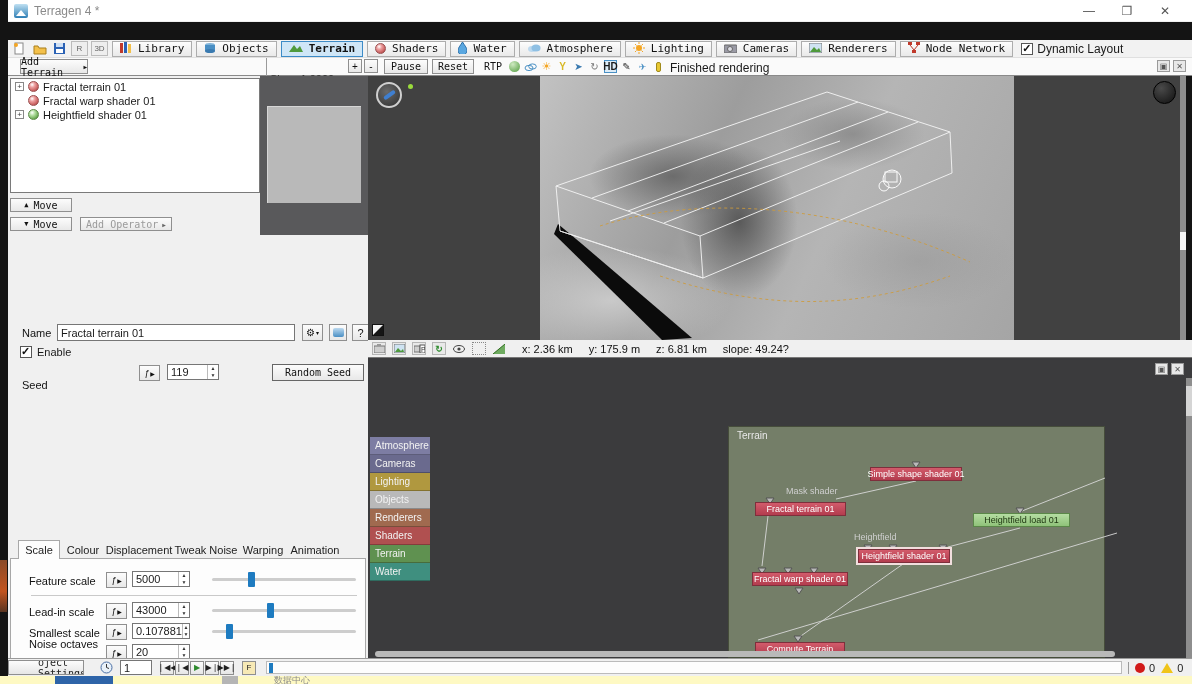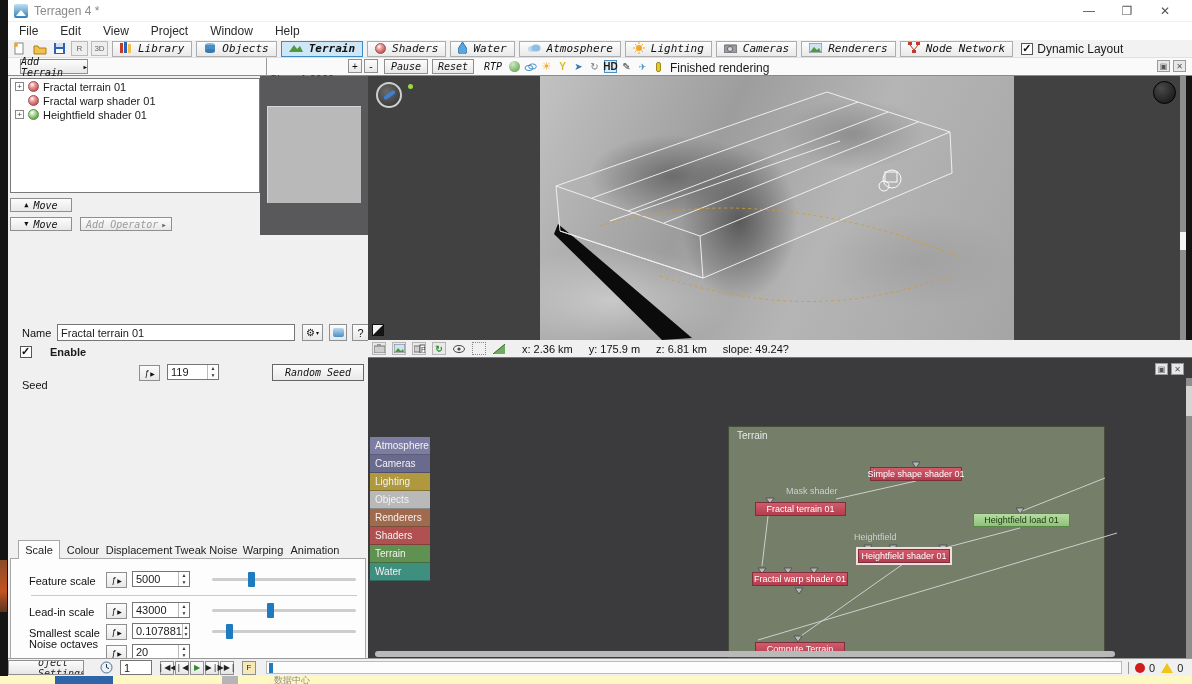--- a/index.html
+++ b/index.html
@@ -1,20 +1,20 @@
 <!DOCTYPE html>
 <html><head>
 <meta charset="utf-8">
 <style>
   * { margin:0; padding:0; box-sizing:border-box; }
   html,body { width:1192px; height:684px; overflow:hidden; background:#1a1a1a;
     font-family:"Liberation Sans", sans-serif; font-size:11px; color:#1a1a1a; }
   .screen { position:absolute; top:0; left:0; width:1192px; height:684px; background:#141414; }
   .abs { position:absolute; }
-  .mono { font-family:"DejaVu Sans Mono", monospace;font-style:italic; }
+  .mono { font-family:"DejaVu Sans Mono", monospace; }
 
   
   .titlebar { left:8px; top:0; width:1184px; height:22px; background:#ffffff; border-bottom:1px solid #f0f0f0; }
   .appicon { left:6px; top:4px; width:14px; height:14px; background:linear-gradient(180deg,#bfe0f2,#2f7fb5); border-radius:2px; }
   .appicon:after { content:""; position:absolute; left:2px; top:6px; border-left:5px solid transparent; border-right:5px solid transparent; border-bottom:6px solid #fff; }
   .apptitle { left:26px; top:4px; color:#8a8a8a; font-size:12px; }
   .wctl { top:3px; width:30px; height:16px; text-align:center; color:#555; font-size:12px; line-height:16px; cursor:default; }
 
   .menubar { left:8px; top:22px; width:1184px; height:18px; background:#ffffff; display:flex; align-items:center; }
   .menubar span { padding:0 11px; color:#2b2b2b; font-size:12px; }
@@ -65,21 +65,21 @@
   .spin .arrows i { flex:1; font-style:normal; font-size:5px; line-height:7px; text-align:center; color:#333; }
   .fxbtn { width:21px; height:16px; font-size:9px; font-style:italic; gap:1px; }
   .fxbtn .car { font-size:6px; font-style:normal; }
   .rowlbl { font-size:11px; color:#111; }
   .slider { height:3px; background:#cdcdcd; border-radius:2px; position:absolute; }
   .thumb { position:absolute; top:-6px; width:7px; height:15px; background:#1e7bc0; border-radius:1px; }
   .tab { position:absolute; top:305px; height:19px; font-size:11px; color:#222; display:flex; align-items:center; justify-content:center; }
   .tab.active { background:#fdfdfd; border:1px solid #a8a8a8; border-bottom:none; z-index:3; }
   .contentbox { left:2px; top:323px; width:356px; height:100px; background:#fdfdfd; border:1px solid #a8a8a8; }
   .divline { position:absolute; left:20px; width:326px; height:1px; background:#c9c9c9; }
-  .chkrow { position:absolute; display:flex; align-items:flex-end; gap:18px; font-size:11px;font-weight:bold; }
+  .chkrow { position:absolute; display:flex; align-items:flex-end; gap:5px; font-size:11px; }
 
   
   .viewport { left:368px; top:76px; width:818px; height:264px; background:#414141; overflow:hidden; }
   .render { left:172px; top:0; width:474px; height:264px;
      background-color:#b3b3b3;
      background-image:
        radial-gradient(ellipse 140px 70px at 28% 38%, rgba(90,90,90,.75) 0%, rgba(90,90,90,0) 60%),
        radial-gradient(ellipse 90px 120px at 42% 55%, rgba(70,70,70,.8) 0%, rgba(70,70,70,0) 65%),
        radial-gradient(ellipse 120px 60px at 66% 22%, rgba(120,120,120,.6) 0%, rgba(120,120,120,0) 60%),
        radial-gradient(ellipse 160px 80px at 80% 70%, rgba(150,150,150,.5) 0%, rgba(150,150,150,0) 60%),
@@ -130,28 +130,20 @@
   <div class="abs leftfrag"></div>
 
   <div class="abs titlebar">
     <div class="abs appicon"></div>
     <div class="abs apptitle">Terragen 4 *</div>
     <div class="abs wctl" style="right:88px;">—</div>
     <div class="abs wctl" style="right:50px;">❐</div>
     <div class="abs wctl" style="right:12px;">✕</div>
   </div>
 
-  <div class="abs menubar">
-    <span>File</span>
-    <span>Edit</span>
-    <span>View</span>
-    <span>Project</span>
-    <span>Window</span>
-    <span>Help</span>
-  </div>
 
   <div class="abs toolbar1">
     <span class="sicon">
         <svg width="13" height="13">
           <rect x="2" y="1" width="8" height="11" fill="#fff" stroke="#888"></rect>
           <circle cx="3" cy="3" r="2" fill="#f5a623"></circle>
         </svg>
       </span>
     <span class="sicon">
         <svg width="14" height="12">

